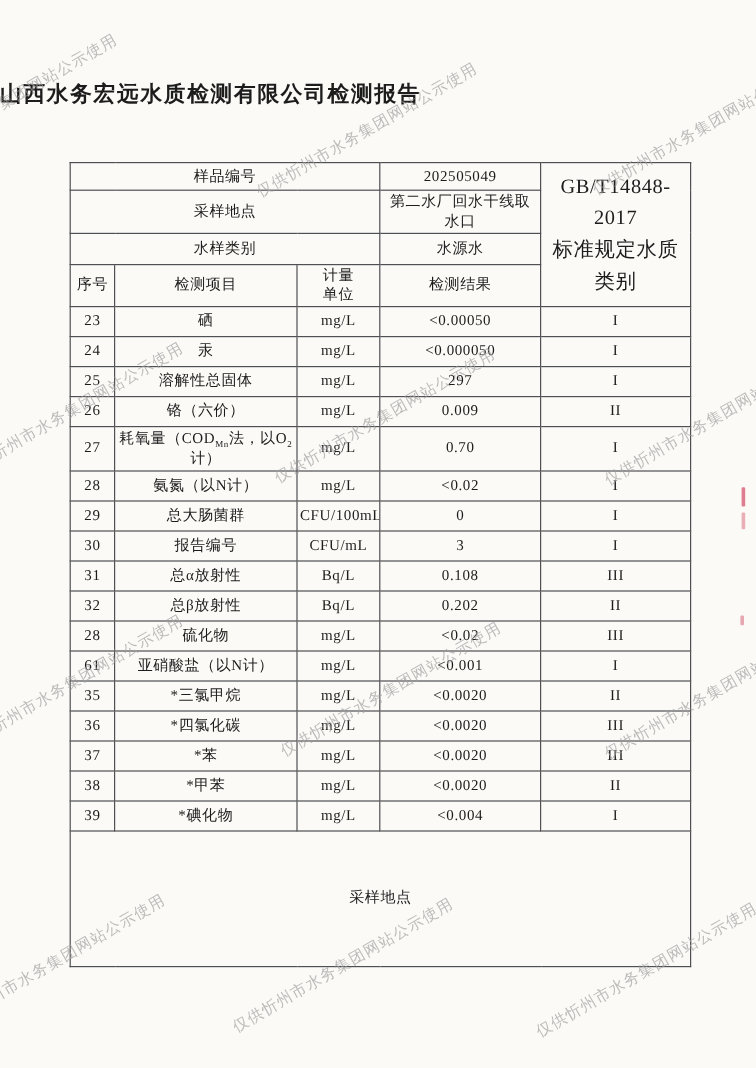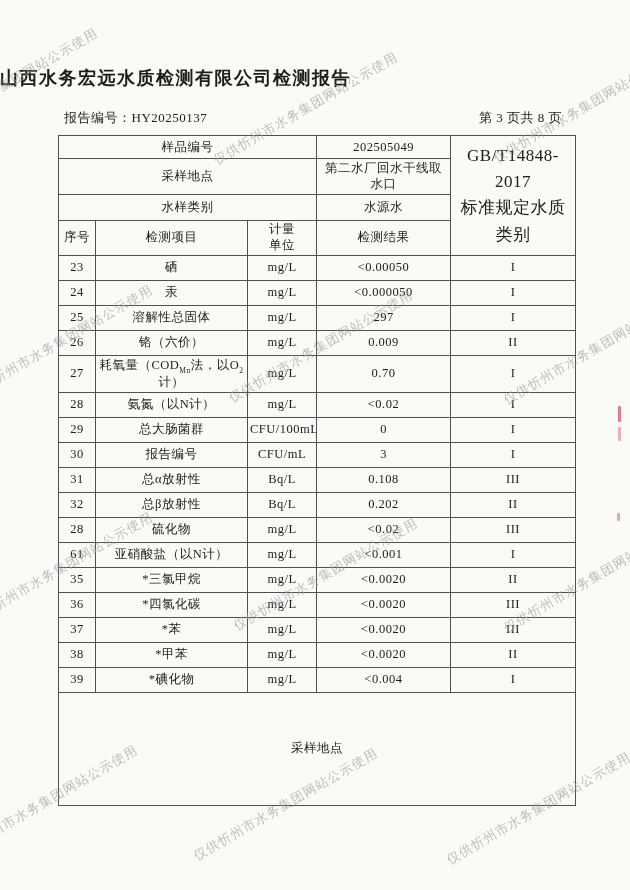--- a/index.html
+++ b/index.html
@@ -96,26 +96,20 @@
     <span class="wm" style="left:-30px;top:612px;">仅供忻州市水务集团网站公示使用</span>
     <span class="wm" style="left:235px;top:618px;">仅供忻州市水务集团网站公示使用</span>
     <span class="wm" style="left:505px;top:620px;">仅供忻州市水务集团网站公示使用</span>
     <span class="wm" style="left:-45px;top:845px;">仅供忻州市水务集团网站公示使用</span>
     <span class="wm" style="left:195px;top:848px;">仅供忻州市水务集团网站公示使用</span>
     <span class="wm" style="left:448px;top:852px;">仅供忻州市水务集团网站公示使用</span>
   </div>
 
   <div class="title">山西水务宏远水质检测有限公司检测报告</div>
 
-  <div class="meta">
-    <span>
-      <span>报告编号：</span><span>HY20250137</span>
-    </span>
-    <span>第 3 页共 8 页</span>
-  </div>
 
   <table class="report">
     <colgroup>
       <col style="width:37px">
         <col style="width:152px">
         <col style="width:69px">
         <col style="width:134px">
         <col style="width:125px">
     </colgroup>
     <tbody>

